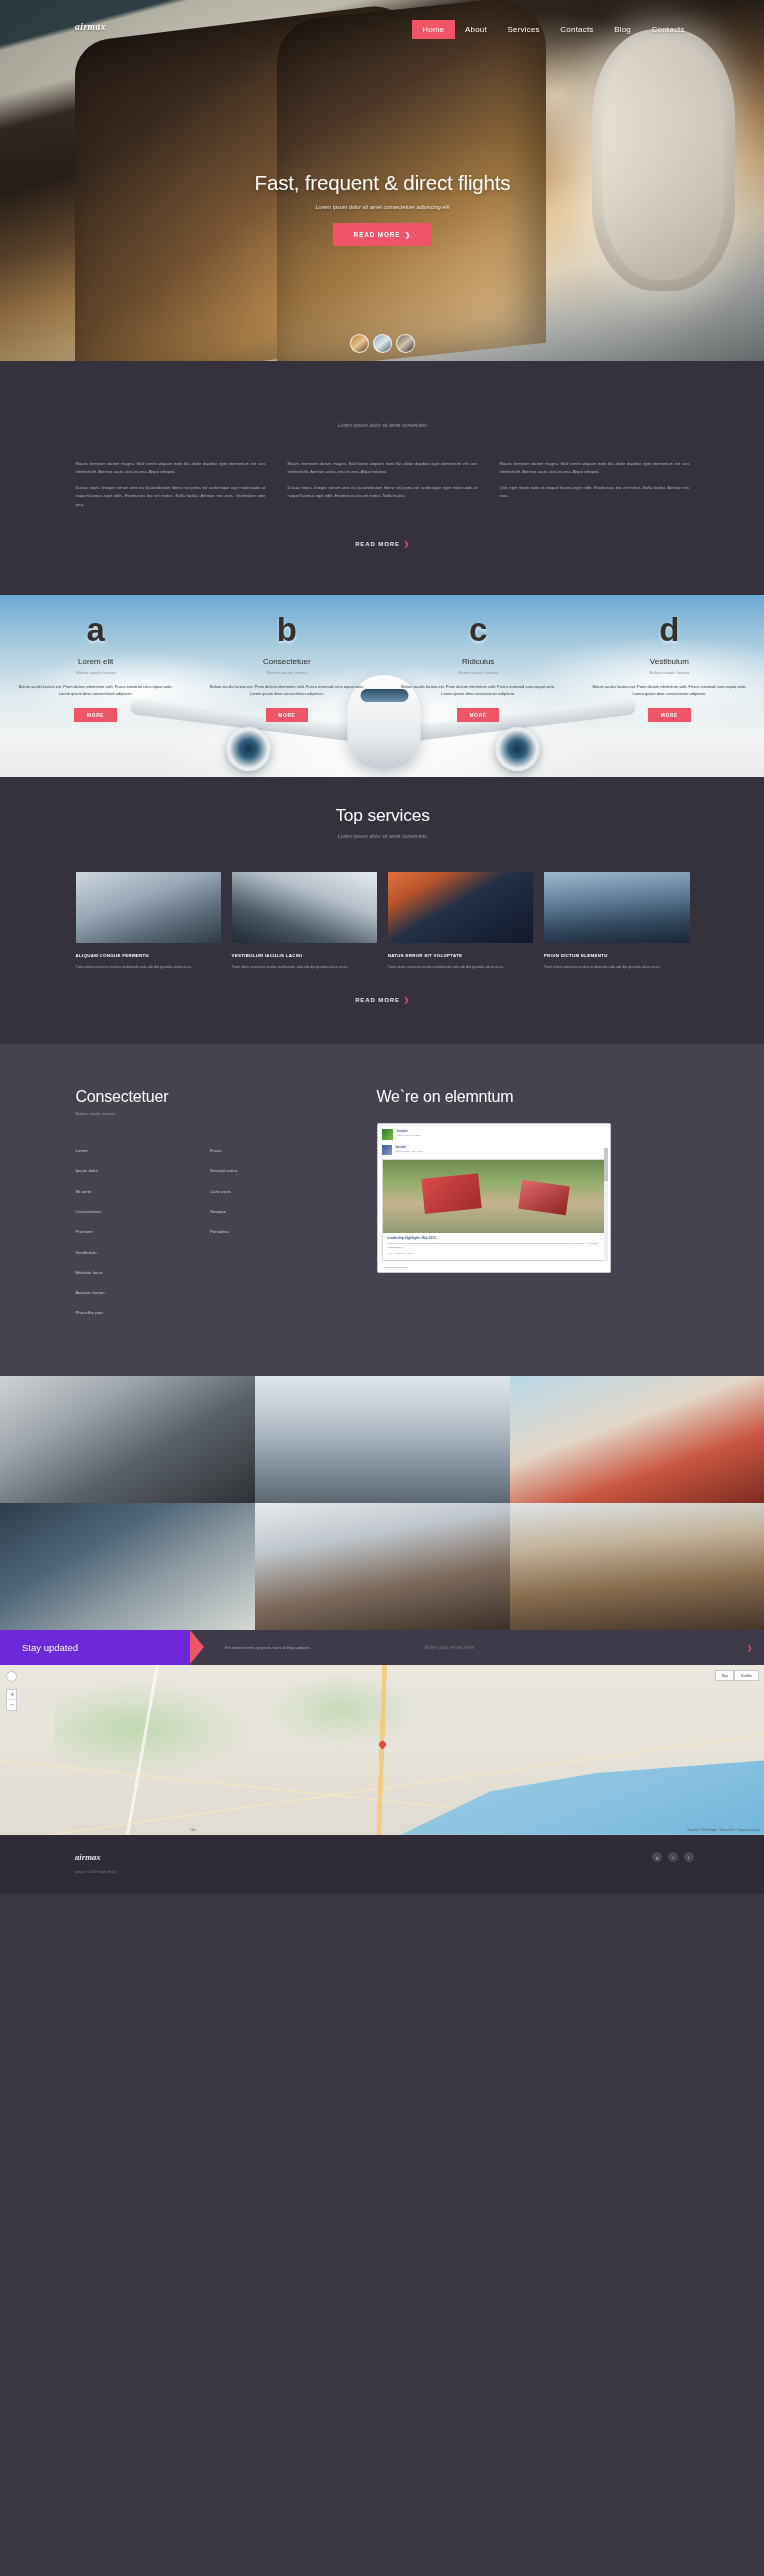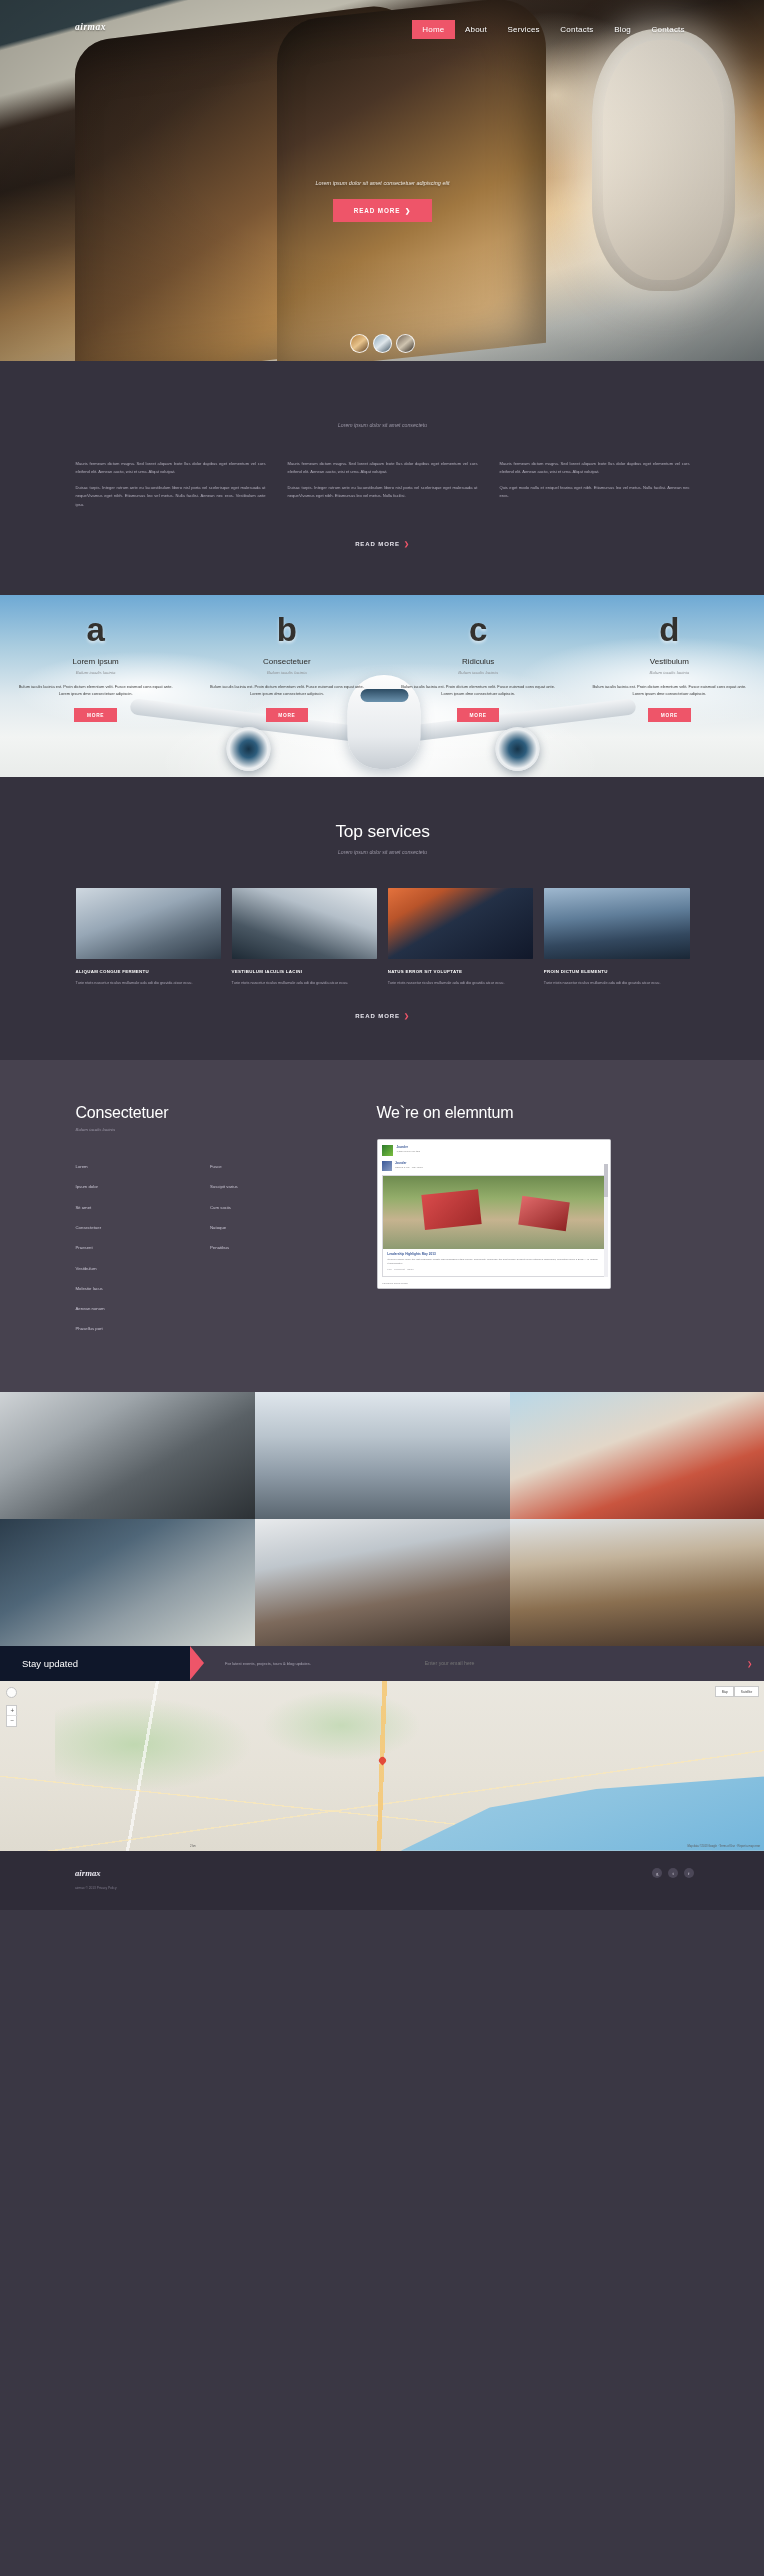--- a/index.html
+++ b/index.html
@@ -133,21 +133,21 @@
   .feat { flex:1; text-align:center; padding-top:17.4px; }
   .feat .big { font-size:33px; font-weight:700; color:#33312e; line-height:1;
     text-shadow:0 1.6px 3.2px rgba(255,255,255,.6); }
   .feat h3 { margin-top:11px; font-size:8px; color:#2e2c2a; font-weight:400; }
   .feat .fsub { margin-top:4px; font-size:4.4px; font-style:italic; color:#8d9094; }
   .feat p { margin-top:8px; font-size:4px; line-height:1.95; color:#3a3a3a; padding:0 17.4px; }
   .btn-more-sm { display:inline-block; margin-top:9.5px; background:#ee5569; color:#fff;
     font-size:4.8px; letter-spacing:0.7px; font-weight:700; padding:4.8px 12.7px; text-decoration:none; }
 
   
-  .services { background:#35323e; padding:44px 0 41px; }
+  .services { background:#35323e; padding:28px 0 41px; }
   .svc-row { display:flex; gap:10.3px; width:614px; margin:33px auto 0; }
   .svc { flex:1; }
   .svc .pic { width:100%; height:71px; border-radius:0.8px; }
   .p1{background:linear-gradient(160deg,#cfd8e0 0%,#97a7b6 40%,#5c6b79 70%,#2e3a47 100%);}
   .p2{background:linear-gradient(200deg,#e6ebef 0%,#b4bfc9 35%,#495763 70%,#1e2a35 100%);}
   .p3{background:linear-gradient(150deg,#e4723d 0%,#b9542a 22%,#233046 46%,#11182a 100%);}
   .p4{background:linear-gradient(175deg,#9fb8cf 0%,#5f7d99 40%,#33485f 70%,#1a2736 100%);}
   .svc h4 { margin-top:9.5px; font-size:4.4px; color:#fff; font-weight:700; letter-spacing:0.3px; }
   .svc p { margin-top:6.3px; font-size:3.8px; line-height:1.95; color:#a7a3b2; }
 
@@ -191,21 +191,21 @@
   .g1{background:linear-gradient(150deg,#cfd3d6 0%,#9ea5aa 30%,#5a6166 60%,#2c3135 100%);}
   .g2{background:linear-gradient(180deg,#dfe6ec 0%,#b9c4cd 35%,#8d9aa6 65%,#5a6670 100%);}
   .g3{background:linear-gradient(160deg,#b9d8e8 0%,#e3d7c8 40%,#c9553f 68%,#7b2c22 100%);}
   .g4{background:linear-gradient(150deg,#2c3d4c 0%,#4f6678 35%,#8f9ca4 62%,#d5d9d4 100%);}
   .g5{background:linear-gradient(170deg,#e8eaec 0%,#bfc6cc 30%,#7d6a5c 62%,#3a2f28 100%);}
   .g6{background:linear-gradient(175deg,#dfe4e8 0%,#c3b39b 32%,#8a6f50 62%,#44342a 100%);}
 
   
   .stay { display:flex; align-items:stretch; height:35px; background:#3e3a49; width:765px; }
   .stay-label {
-    background:#0f172a; color:#fff; font-size:9.5px; display:flex; align-items:center;
+    background:#6d28d9; color:#fff; font-size:9.5px; display:flex; align-items:center;
     padding:0 20.6px 0 22px; position:relative; min-width:190px;
   }
   .stay-label::after{
     content:""; position:absolute; right:-14.3px; top:0; border-top:17.4px solid transparent;
     border-bottom:17.4px solid transparent; border-left:14.3px solid #ee5569;
   }
   .stay-note { display:flex; align-items:center; font-size:4px; color:#a9a5b4; padding-left:35px; width:230px; }
   .stay-form { display:flex; align-items:center; flex:1; padding-left:4.8px; }
   .stay-form input {
     background:transparent; border:none; outline:none; color:#cfcbd8; font-size:5.2px;
@@ -273,20 +273,21 @@
       <a class="active">Home</a>
       <a>About</a>
       <a>Services</a>
       <a>Contacts</a>
       <a>Blog</a>
       <a>Contacts</a>
     </nav>
   </div>
 
   <div class="hero-center">
+    <h1 class="hero-title">Fast, frequent &amp; direct flights</h1>
     <div class="hero-sub">Lorem ipsum dolor sit amet consectetuer adipiscing elit</div>
     <a class="btn-pink"><span>READ MORE</span><span class="chev">❯</span></a>
   </div>
 
   <div class="hero-thumbs">
     <div class="th th1"></div>
     <div class="th th2"></div>
     <div class="th th3"></div>
   </div>
 </section>
@@ -316,21 +317,21 @@
     <div class="wing-l"></div>
     <div class="wing-r"></div>
     <div class="eng l"></div>
     <div class="eng r"></div>
     <div class="fuselage"></div>
     <div class="nosewin"></div>
   </div>
   <div class="feat-row">
     <div class="feat">
       <div class="big">a</div>
-      <h3>Lorem ipsum</h3>
+      <h3>Lorem elit</h3>
       <div class="fsub">Bulum iaculis lacinia</div>
       <p>Bulum iaculis lacinia est. Proin dictum elemntum velit. Fusce euismod cons equat ante. Lorem ipsum dme consectetuer adipiscin.</p>
       <a class="btn-more-sm">MORE</a>
     </div>
     <div class="feat">
       <div class="big">b</div>
       <h3>Consectetuer</h3>
       <div class="fsub">Bulum iaculis lacinia</div>
       <p>Bulum iaculis lacinia est. Proin dictum elemntum velit. Fusce euismod cons equat ante. Lorem ipsum dme consectetuer adipiscin.</p>
       <a class="btn-more-sm">MORE</a>

